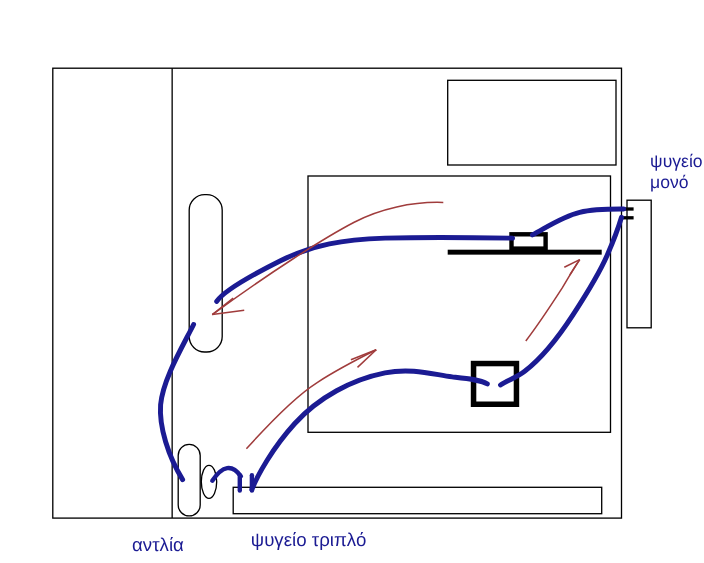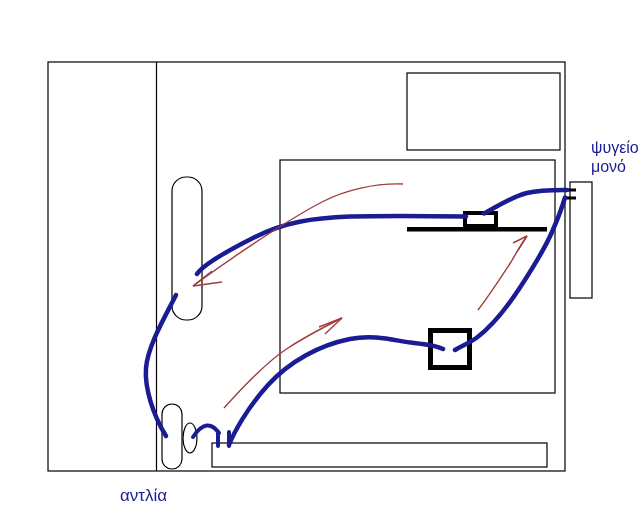--- a/index.html
+++ b/index.html
@@ -82,14 +82,15 @@
       <g>
         <path d="M 478 310 C 488 297 500 279 511 262 C 517 252 522 243 527 236"></path>
         <path d="M 527 236 L 513 243"></path>
         <path d="M 527 236 L 518 250"></path>
       </g>
     </g>
   </svg>
 
   <div class="lbl single">ψυγείο μονό</div>
   <div class="lbl pump">αντλία</div>
+  <div class="lbl triple">ψυγείο τριπλό</div>
 
 </div>
 
 </body></html>

